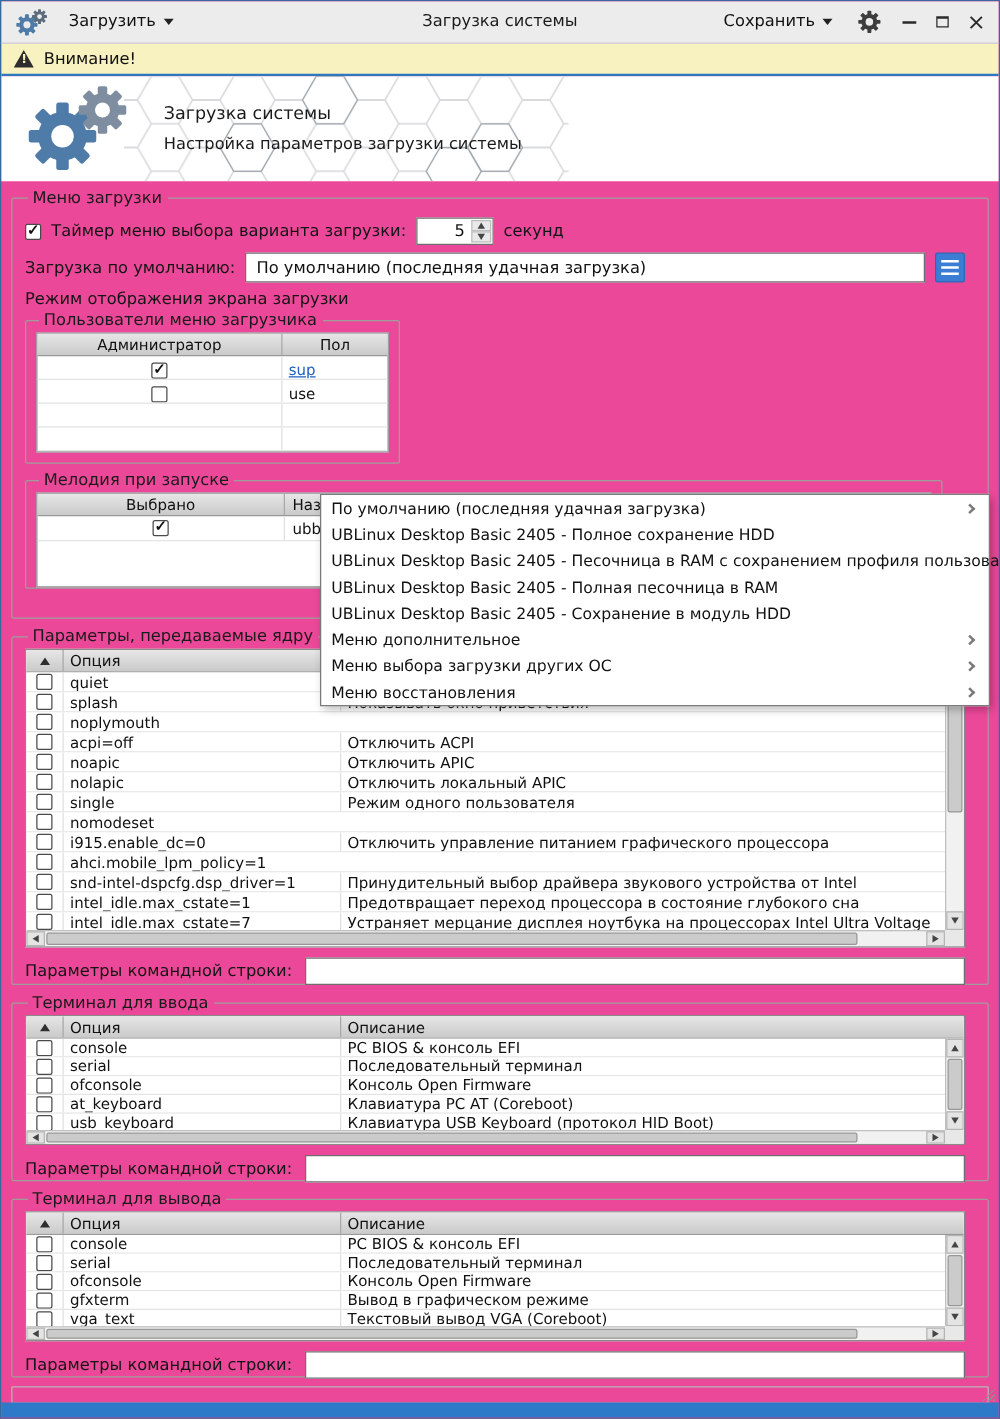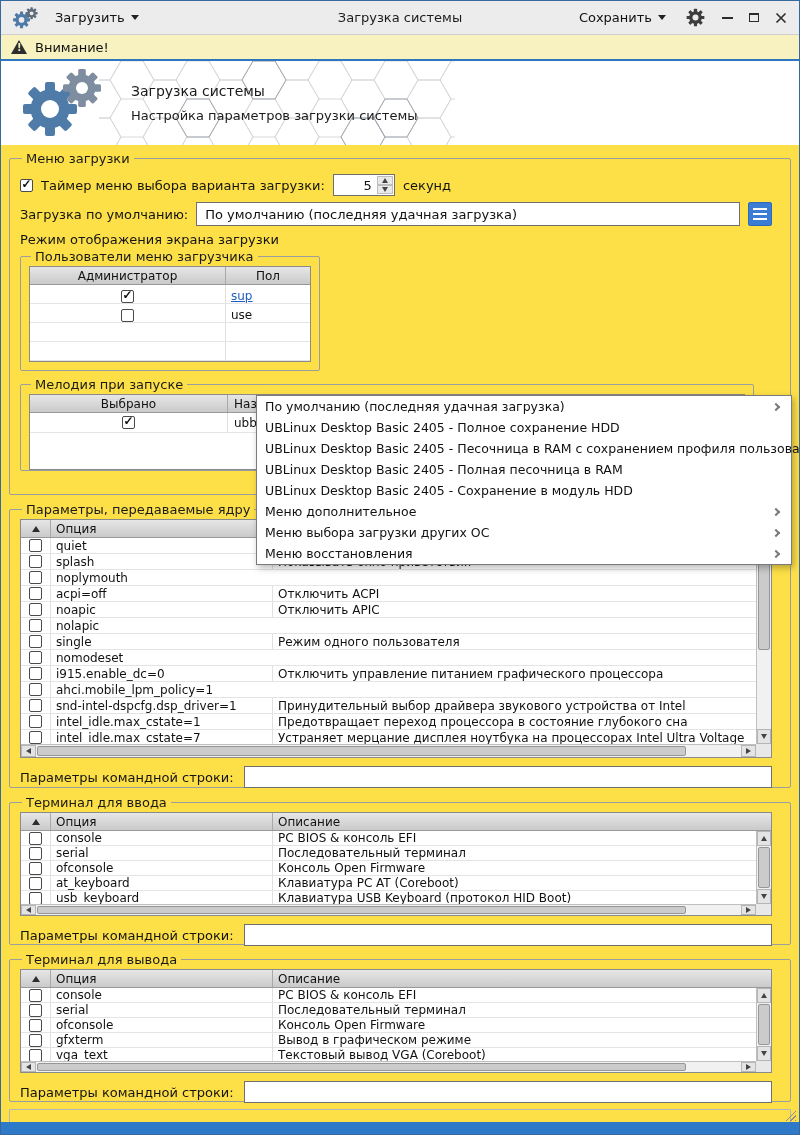--- a/index.html
+++ b/index.html
@@ -1,18 +1,18 @@
 <!DOCTYPE html>
 <html><head>
 <meta charset="utf-8">
 <style>
   * { box-sizing: border-box; margin: 0; padding: 0; }
   html,body { margin:0; }
   body { font-family:"DejaVu Sans",sans-serif; font-size:13px; color:#111; background:#777; }
-  .window { position:relative; width:800px; height:1135px; background:#fde047; border:1px solid #35699f; overflow:hidden; }
+  .window { position:relative; width:800px; height:1135px; background:#ec4899; border:1px solid #35699f; overflow:hidden; }
 
   
   .titlebar { height:34px; background:#ececec; border-bottom:1px solid #cfcfcf; display:flex; align-items:center; padding:0 10px; gap:10px; position:relative; }
   .tb-btn { display:flex; align-items:center; gap:6px; padding:3px 6px; cursor:pointer; }
   .dda { width:0; height:0; border-left:4px solid transparent; border-right:4px solid transparent; border-top:5px solid #222; }
   .tb-title { position:absolute; left:0; right:0; text-align:center; pointer-events:none; font-size:13px; color:#1b1b1b; }
   .tb-right { margin-left:auto; display:flex; align-items:center; gap:14px; z-index:2; }
   .win-controls { display:flex; align-items:center; gap:11px; }
   .win-controls > span { display:flex; align-items:center; justify-content:center; width:16px; height:16px; cursor:pointer; }
   .min-glyph { width:11px; height:2px; background:#2b2b2b; }
@@ -483,20 +483,21 @@
               </div>
               <div class="c1">noapic</div>
               <div class="c2">Отключить APIC</div>
             </div>
 
             <div class="drow">
               <div class="c0">
                 <input type="checkbox" style="">
               </div>
               <div class="c1">nolapic</div>
+              <div class="c2">Отключить локальный APIC</div>
             </div>
 
             <div class="drow">
               <div class="c0">
                 <input type="checkbox" style="">
               </div>
               <div class="c1">single</div>
               <div class="c2">Режим одного пользователя</div>
             </div>
 

